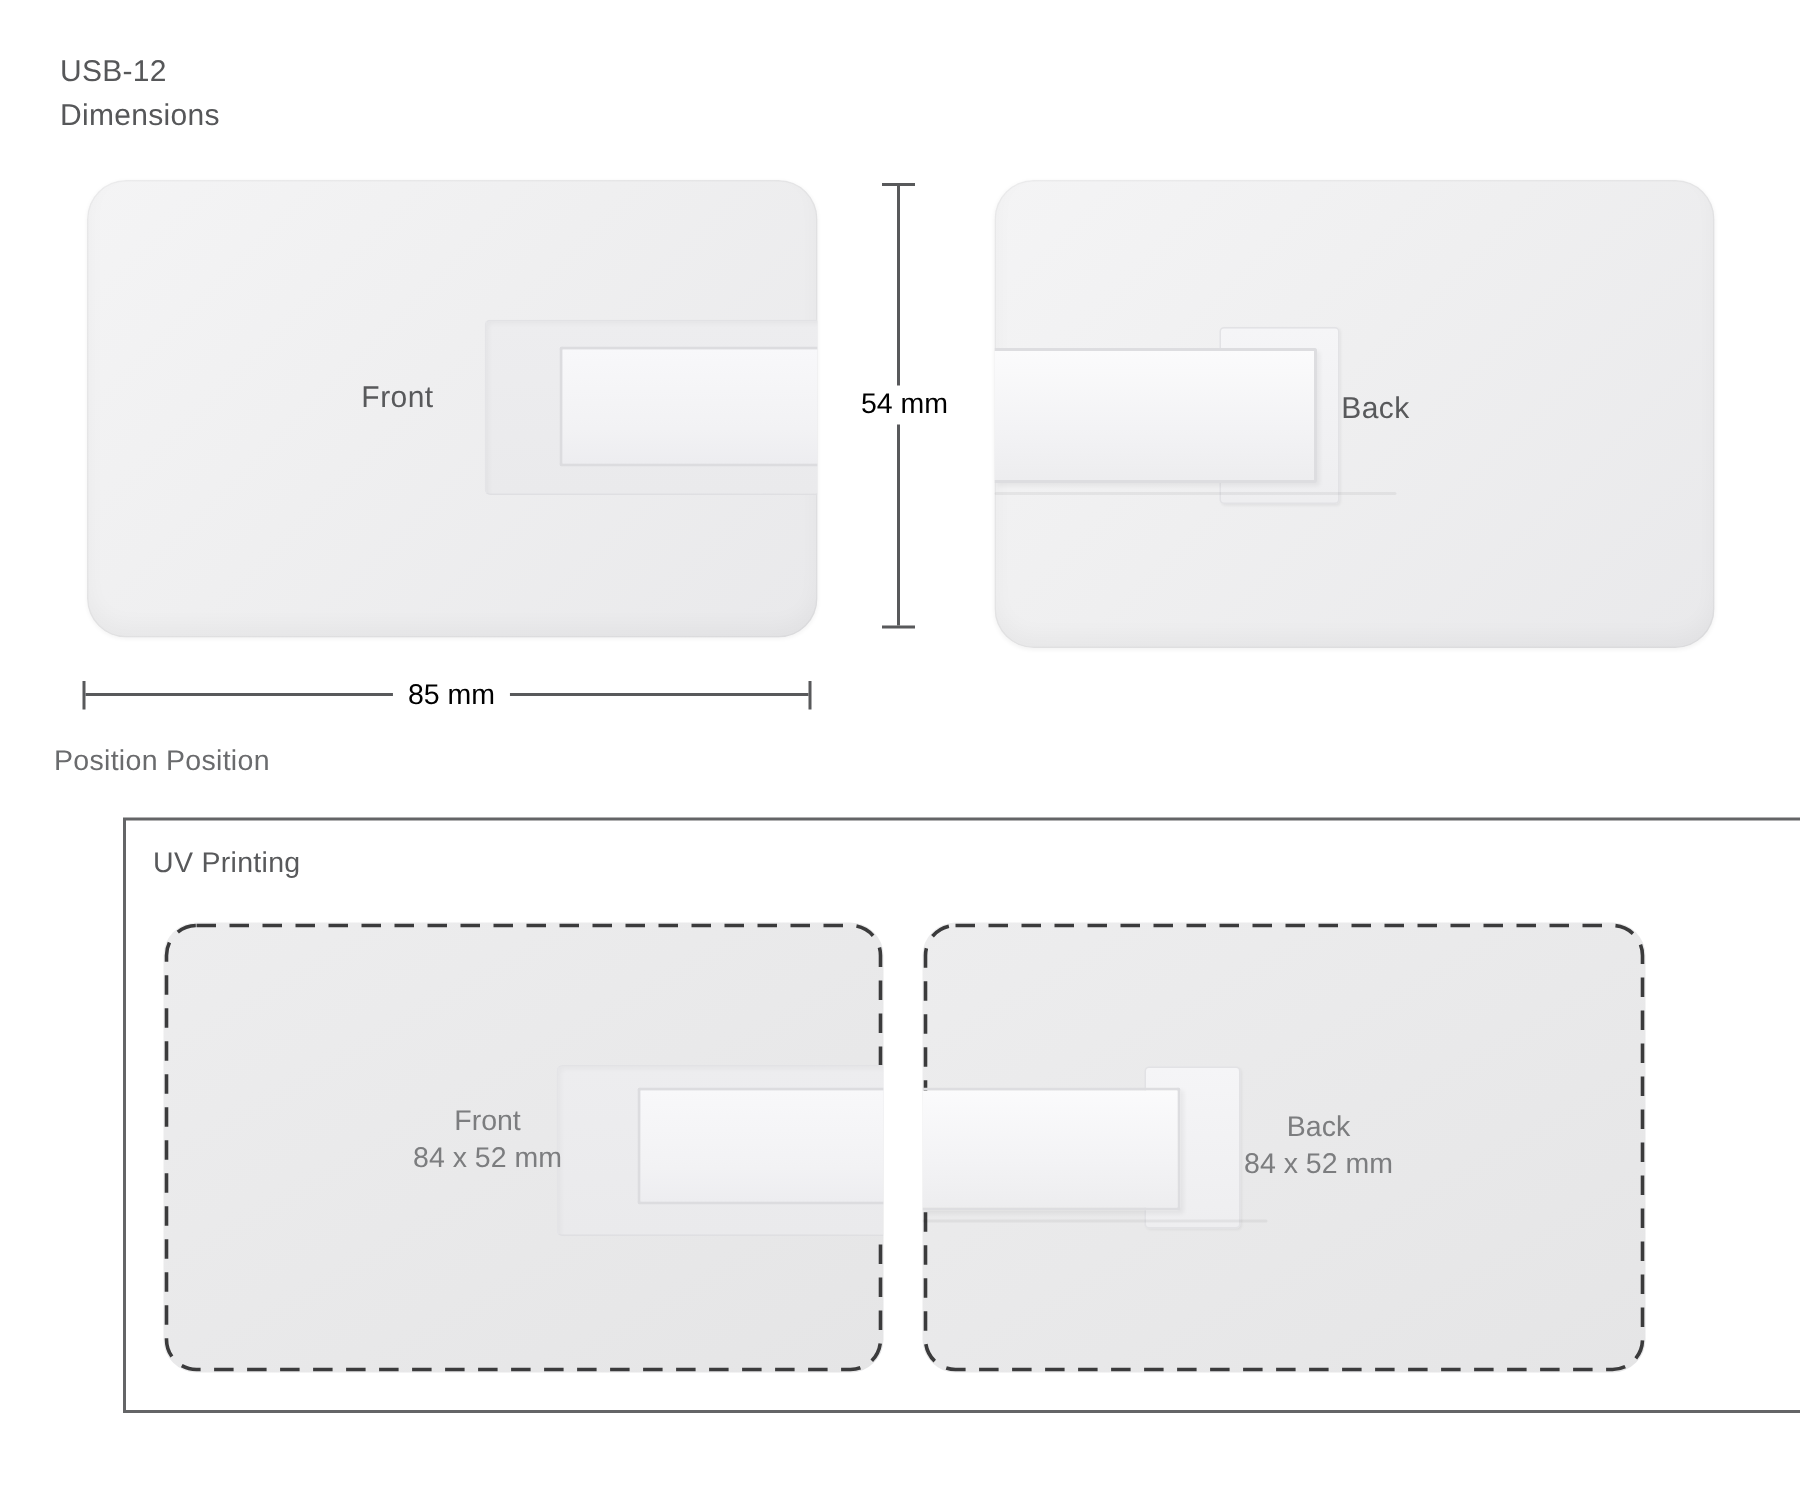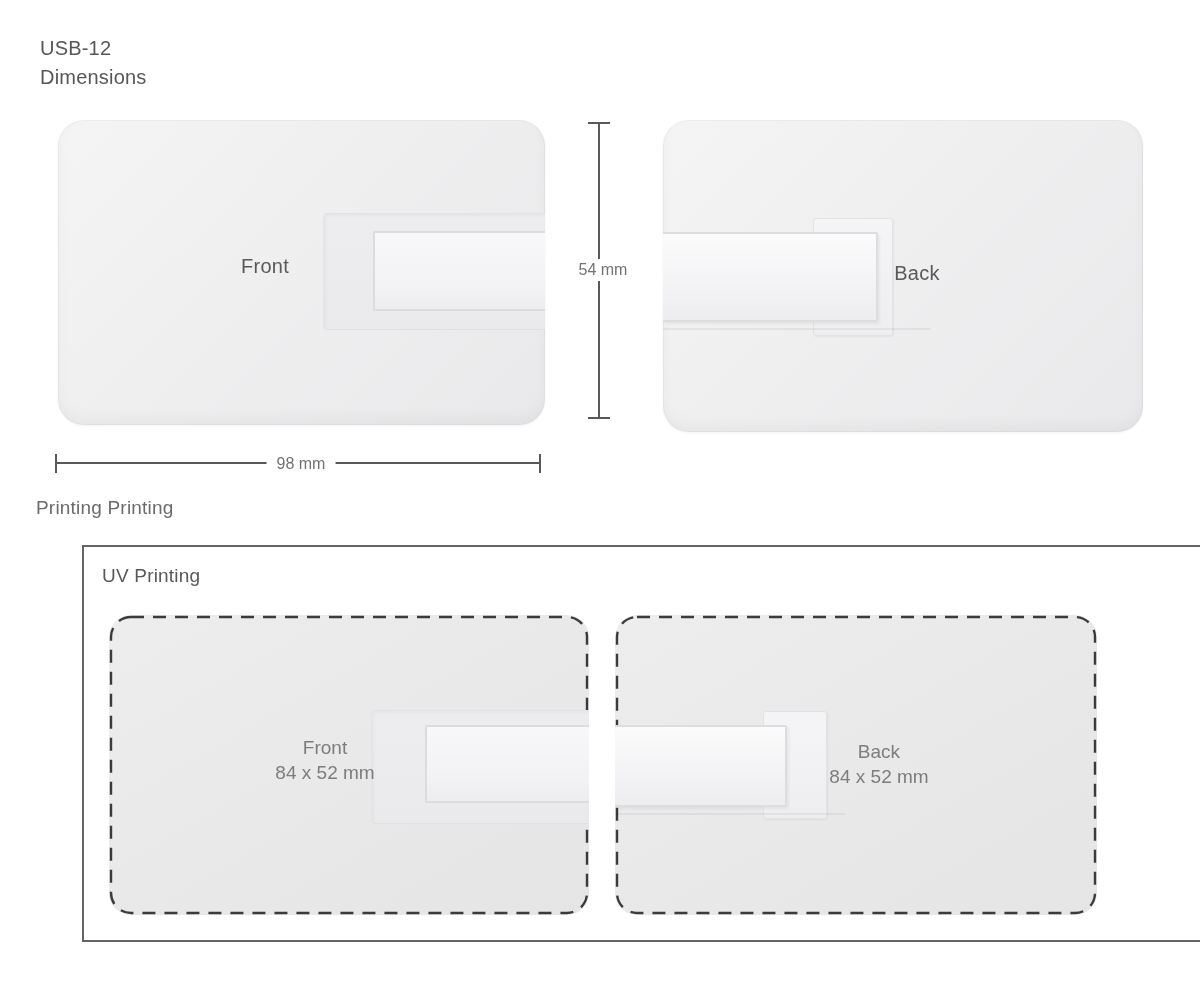--- a/index.html
+++ b/index.html
@@ -71,21 +71,21 @@
     position: absolute; left: 0; height: 2px;
     background: rgba(0,0,0,0.05); border-radius: 1px;
   }
 
   
   .dim { position: absolute; }
   .dim .bar { position: absolute; background: #58595b; }
   .dim-label {
     position: absolute; transform: translate(-50%, -50%);
     background: #ffffff; padding: 2px 10px;
-    font-size: 16px; color: #737373; white-space: nowrap;
+    font-size: 19px; color: #000000; white-space: nowrap;
   }
 
   
   .print-box {
     position: absolute; left: 82px; top: 545px; width: 1136px; height: 397px;
     border: 2px solid #646567; background: #ffffff;
   }
   .print-method-label {
     position: absolute; left: 18px; top: 18px;
     font-size: 19px; color: #58595b; letter-spacing: 0.2px;
@@ -133,24 +133,24 @@
   <div class="bar" style="left:588px; top:122px; width:22px; height:2px;"></div>
   <div class="bar" style="left:598px; top:124px; width:2px;  height:293px;"></div>
   <div class="bar" style="left:588px; top:417px; width:22px; height:2px;"></div>
   <span class="dim-label" style="left:603px; top:270px;">54 mm</span>
 </div>
 
 <div class="dim">
   <div class="bar" style="left:55px;  top:454px; width:2px; height:19px;"></div>
   <div class="bar" style="left:57px;  top:462px; width:482px; height:2px;"></div>
   <div class="bar" style="left:539px; top:454px; width:2px; height:19px;"></div>
-  <span class="dim-label" style="left:301px; top:464px;">98 mm</span>
+  <span class="dim-label" style="left:301px; top:464px;">85 mm</span>
 </div>
 
-<div class="section-heading">Printing Printing</div>
+<div class="section-heading">Position Position</div>
 
 <div class="print-box">
   <div class="print-method-label">UV Printing</div>
 
   <div class="print-card front">
     <svg class="dash-outline" width="480" height="300" viewBox="0 0 480 300">
       <rect x="2" y="2" width="476" height="296" rx="20" ry="20" fill="none" stroke="#3b3b3c" stroke-width="2.4" stroke-dasharray="13 9"></rect>
     </svg>
     <div class="conn-recess-r" style="top:95px; width:218px; height:114px;"></div>
     <div class="conn-plate-r" style="top:110px; width:164px; height:78px;"></div>

